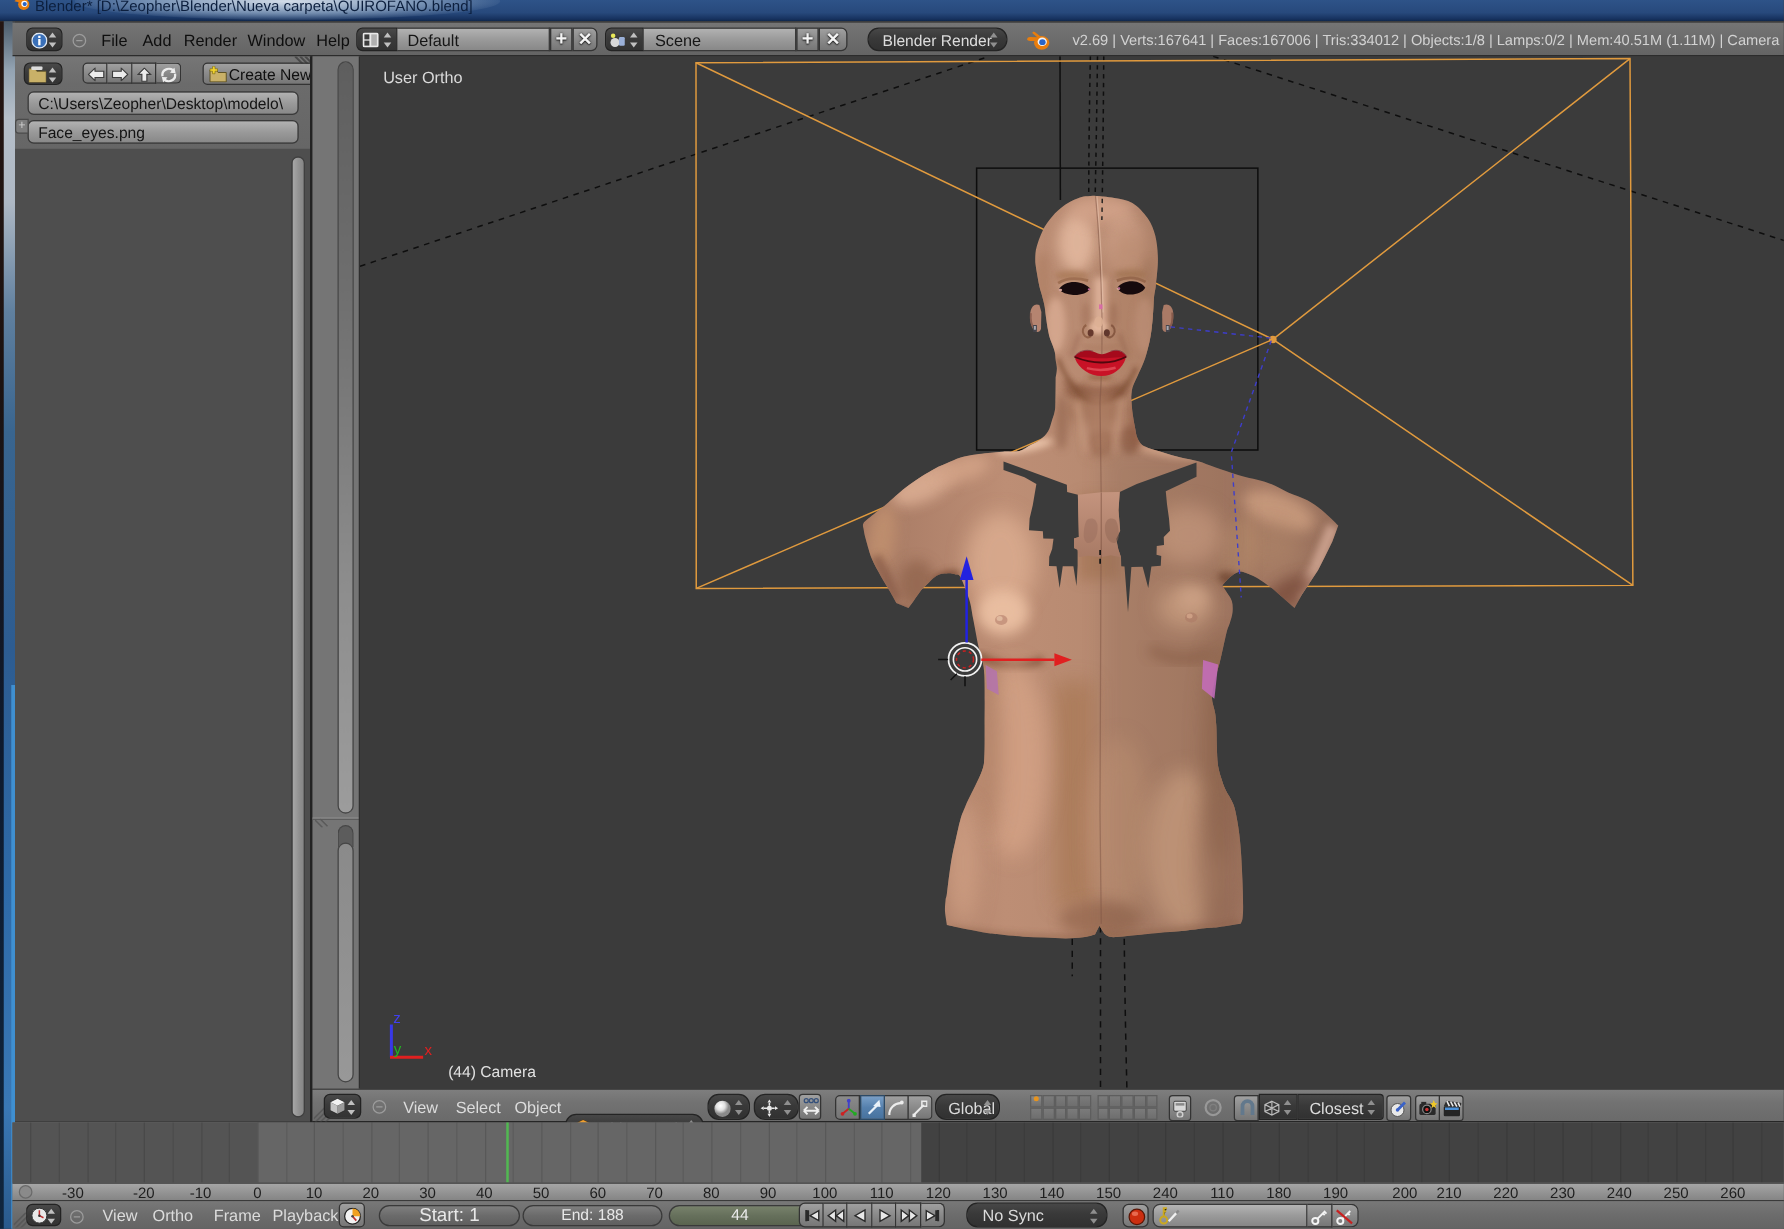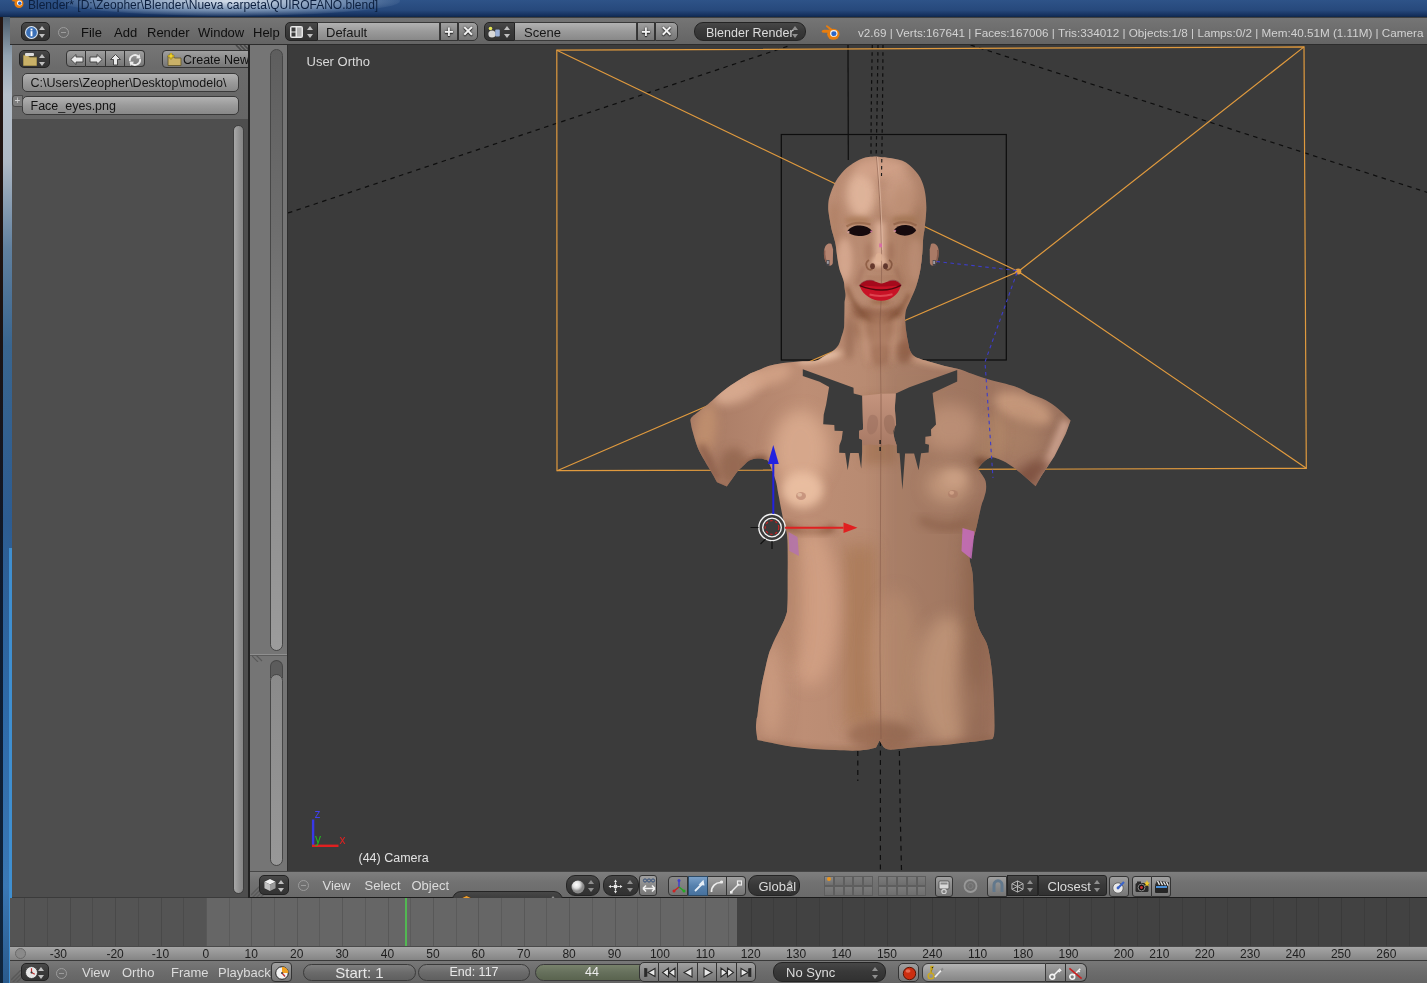--- a/index.html
+++ b/index.html
@@ -478,21 +478,21 @@
     <div class="abs lbtn" style="left:261px;top:1px;width:21px;height:20px;border-radius:4px">
       <svg class="abs" style="left:3px;top:2.5px" width="14" height="14">
           <circle cx="7" cy="7" r="6.3" fill="#f2f2f2" stroke="#222" stroke-width="1"></circle>
           <path d="M7,7 L7,0.7 A6.3,6.3 0 0 1 13.3,7 Z" fill="#f0a020"></path>
           <path d="M7,7 L10,10.5" stroke="#c03030" stroke-width="1.4"></path>
           <circle cx="7" cy="7" r="1" fill="#444"></circle>
         </svg>
     </div>
 
     <div class="abs" style="left:293px;top:2.5px;width:113px;height:17px;border-radius:9px;background:linear-gradient(180deg,#7f7f7f,#6b6b6b 50%,#5f5f5f);border:1px solid #3a3a3a;color:#e8e8e8;font-size:15px;text-align:center;line-height:15px">Start: 1</div>
-    <div class="abs" style="left:408px;top:2.5px;width:112px;height:17px;border-radius:9px;background:linear-gradient(180deg,#7f7f7f,#6b6b6b 50%,#5f5f5f);border:1px solid #3a3a3a;color:#e8e8e8;font-size:12.5px;text-align:center;line-height:15px">End: 117</div>
+    <div class="abs" style="left:408px;top:2.5px;width:112px;height:17px;border-radius:9px;background:linear-gradient(180deg,#7f7f7f,#6b6b6b 50%,#5f5f5f);border:1px solid #3a3a3a;color:#e8e8e8;font-size:12.5px;text-align:center;line-height:15px">End: 188</div>
     <div class="abs" style="left:525px;top:2.5px;width:114px;height:17px;border-radius:9px;background:linear-gradient(180deg,#78826b,#66705c 50%,#5a644f);border:1px solid #3a3a3a;color:#ececec;font-size:12.5px;text-align:center;line-height:15px">44</div>
 
     <div class="abs" style="left:629px;top:1px;width:120px;height:20px">
         <div class="abs lbtn" style="left:0px;top:0;width:19.5px;height:19.5px;border-radius:5px 0 0 5px;">
           <svg style="position:absolute;left:1.5px;top:2px" width="16" height="15" viewBox="0 0 16 15">
             <g fill="#e8e8e8" stroke="#2a2a2a" stroke-width="1.1">
               <path d="M3,3 L3,12 M4.5,3.2 L4.5,11.8" stroke-width="1.6" fill="none"></path>
               <path d="M13,3.5 L13,11.5 L6,7.5 Z"></path>
             </g>
           </svg>

